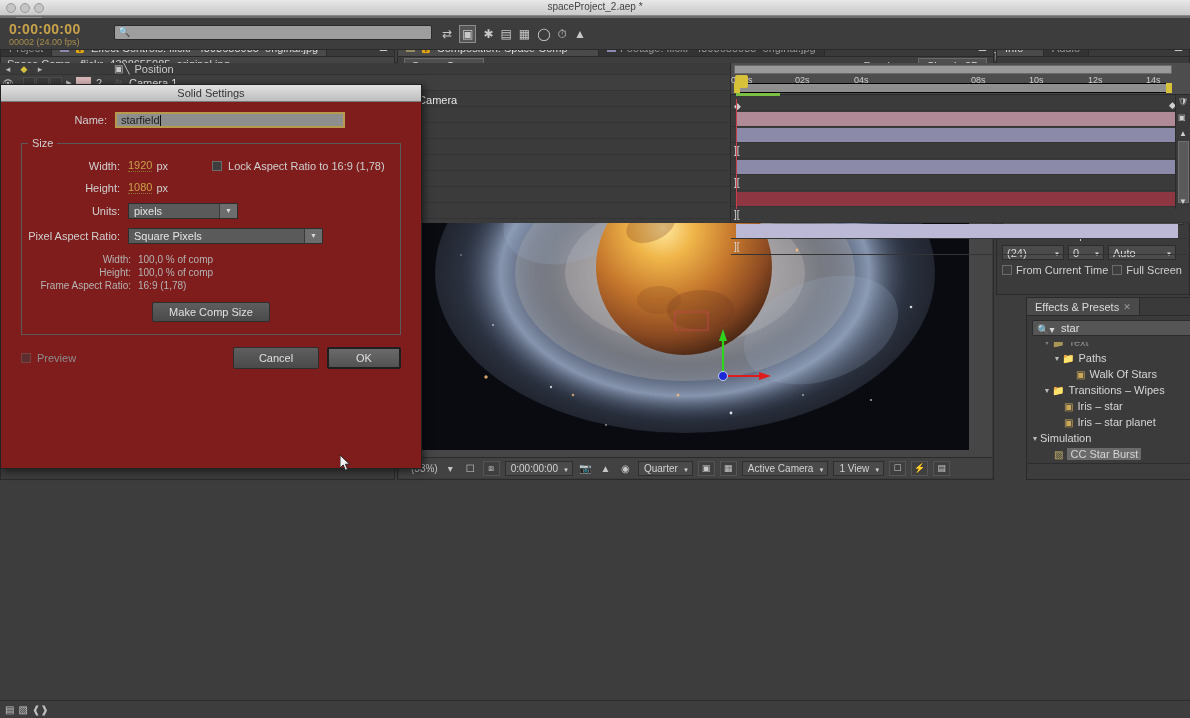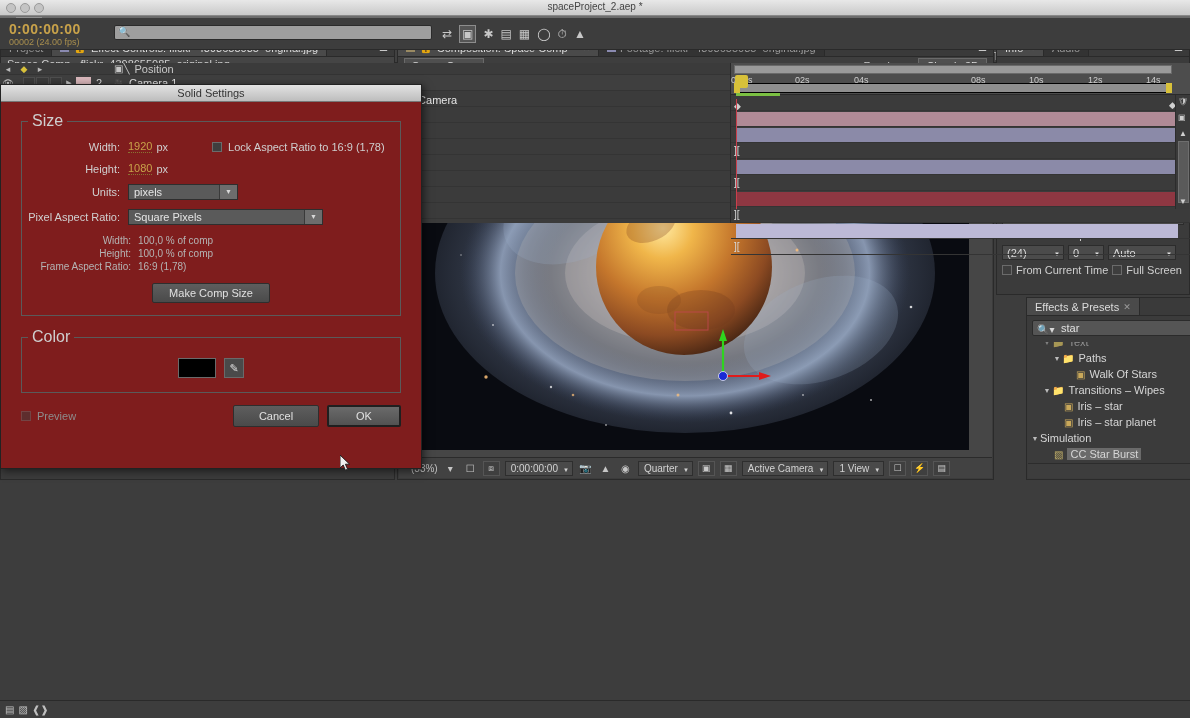--- a/index.html
+++ b/index.html
@@ -211,21 +211,21 @@
   }
   .dlg-title{height:17px;background:linear-gradient(to bottom,#e2e2e2,#bdbdbd);
     text-align:center;font-size:11px;color:#333;line-height:16px;border-bottom:1px solid #777;}
   .dlg-body{padding:10px 14px;}
   .frow{display:flex;align-items:center;margin-bottom:9px;}
   .flabel{width:100px;text-align:right;font-size:11px;color:#d0d0d0;padding-right:8px;}
   .ftext{width:230px;height:16px;background:#8e8e8e;border:2px solid #b79a4e;
     color:#1c1c1c;font-size:11px;padding-left:4px;line-height:13px;position:relative;}
   .caret{display:inline-block;width:1px;height:11px;background:#111;vertical-align:-2px;}
   fieldset{border:1px solid #5a5a5a;margin:0 6px 12px;padding:10px 6px 12px;}
-  legend{font-size:16px;color:#cfcfcf;padding:0 4px;}
+  legend{font-size:11px;color:#cfcfcf;padding:0 4px;}
   .num{color:#c8a24a;border-bottom:1px dotted #8a7432;font-size:11px;}
   .unit{font-size:11px;color:#cfcfcf;}
   .dsel{height:16px;background:#5a5a5a;border:1px solid #2e2e2e;color:#e4e4e4;
     font-size:11px;line-height:15px;padding-left:5px;position:relative;}
   .dsel .arw{position:absolute;right:0;top:0;width:18px;height:14px;background:#6d6d6d;
     border-left:1px solid #3a3a3a;color:#d8d8d8;font-size:7px;text-align:center;line-height:14px;}
   .info-line{font-size:10px;color:#b4b4b4;display:flex;margin-bottom:2px;}
   .info-line .k{width:110px;text-align:right;padding-right:7px;}
   .btn{background:linear-gradient(to bottom,#5e5e5e,#4a4a4a);border:1px solid #2e2e2e;
     color:#e0e0e0;font-size:11px;padding:3px 16px;border-radius:2px;}
@@ -899,20 +899,26 @@
 <div class="statusbar">
   <span style="font-size:10px;color:#c0c0c0">▤</span>
   <span style="font-size:10px;color:#c0c0c0">▧</span>
   <span style="font-size:10px;color:#c0c0c0">❰❱</span>
 </div>
 
 <div id="solid">
   <div class="dlg-title">Solid Settings</div>
   <div class="dlg-body">
 
+    <div class="frow">
+      <span class="flabel">Name:</span>
+      <span class="ftext">
+        <span>starfield</span><span class="caret"></span>
+      </span>
+    </div>
 
     <fieldset>
       <legend>Size</legend>
 
       <div class="frow">
         <span class="flabel">Width:</span>
         <span class="num">1920</span>
         <span class="unit" style="margin-left:4px">px</span>
         <span style="margin-left:44px;display:flex;align-items:center;gap:6px">
           <span class="cbx"></span>
@@ -955,27 +961,20 @@
             <span class="k">Frame Aspect Ratio:</span>
           <span>16:9 (1,78)</span>
           </div>
       </div>
 
       <div style="text-align:center;margin-top:11px">
         <button class="btn">Make Comp Size</button>
       </div>
     </fieldset>
 
-    <fieldset style="padding:8px 6px 12px">
-      <legend>Color</legend>
-      <div style="display:flex;justify-content:center;align-items:center;gap:8px;padding:4px 0 2px">
-        <span class="colorchip"></span>
-        <span class="eyedrop">✎</span>
-      </div>
-    </fieldset>
 
     <div style="display:flex;align-items:center;padding:0 6px">
       <span class="cbx" style="opacity:.5"></span>
       <span style="color:#8d8d8d;font-size:11px;margin-left:6px">Preview</span>
       <span style="margin-left:auto;display:flex;gap:8px">
         <button class="btn" style="width:86px">Cancel</button>
         <button class="btn ok" style="width:74px">OK</button>
       </span>
     </div>
   </div>

